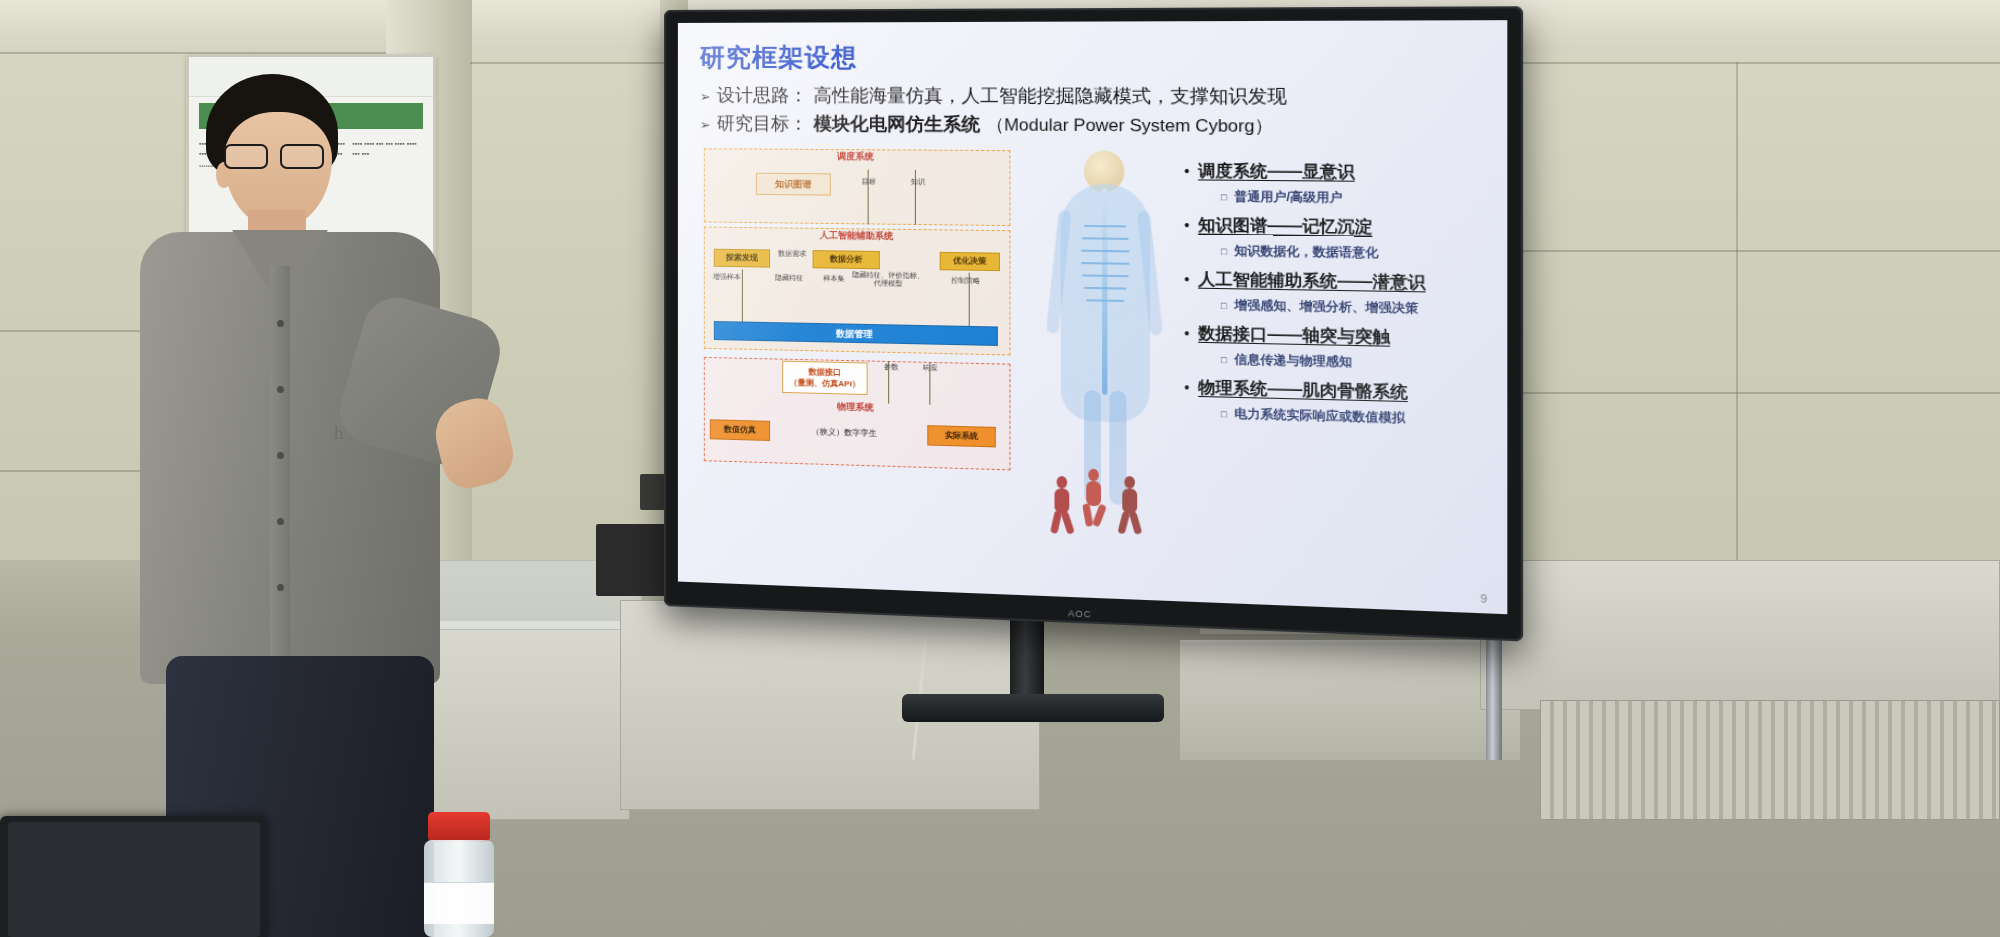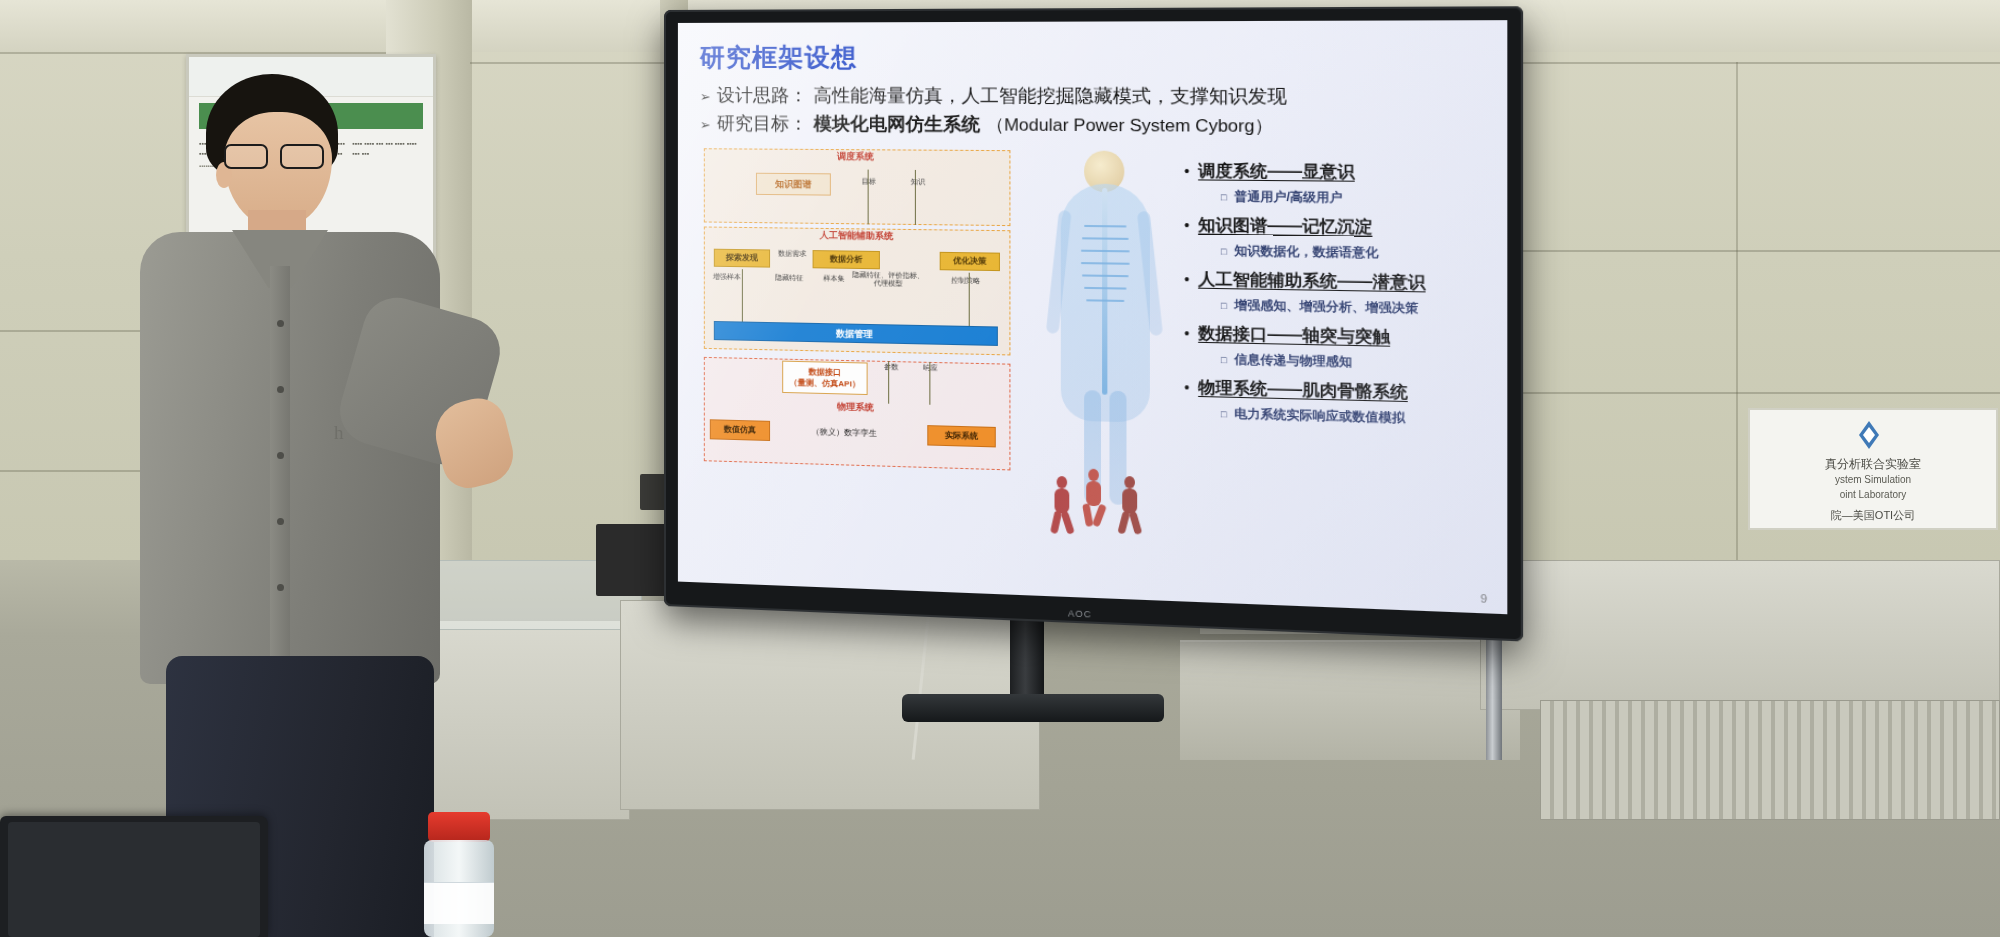--- a/index.html
+++ b/index.html
@@ -200,30 +200,20 @@
 
   <div class="poster">
     <div class="p-hdr"></div>
     <div class="p-green"></div>
     <div class="p-txt">
       ▪▪▪▪▪ ▪▪▪▪ ▪▪▪▪▪▪ ▪▪▪ ▪▪▪▪▪ ▪▪▪▪ ▪▪▪ ▪▪▪▪▪▪ ▪▪▪▪ ▪▪▪ ▪▪▪▪ ▪▪▪▪▪ ▪▪▪ ▪▪▪▪ ▪▪▪▪▪▪ ▪▪▪ ▪▪▪ ▪▪▪▪ ▪▪▪▪▪ ▪▪▪ ▪▪▪▪ ▪▪▪▪ ▪▪▪ ▪▪▪▪ ▪▪▪▪ ▪▪▪ ▪▪▪ ▪▪▪▪ ▪▪▪▪ ▪▪▪ ▪▪▪
     </div>
     <div class="p-sm">▪▪▪▪▪▪▪▪▪▪▪</div>
   </div>
 
-  <div class="sign">
-    <svg class="s-logo" viewBox="0 0 46 34">
-      <polygon points="23,3 33,17 23,31 13,17" fill="#2b6cb0" opacity="0.9"></polygon>
-      <polygon points="23,9 29,17 23,25 17,17" fill="#ffffff"></polygon>
-    </svg>
-    <div class="s-t" style="top:46px;font-size:12px;color:#4a4a44;">真分析联合实验室</div>
-    <div class="s-t" style="top:64px;font-size:10px;">ystem Simulation</div>
-    <div class="s-t" style="top:79px;font-size:10px;">oint Laboratory</div>
-    <div class="s-t" style="top:98px;font-size:11px;color:#4a4a44;">院—美国OTI公司</div>
-  </div>
 
   <div class="lower"></div>
   <div class="partition" style="left:330px;top:620px;width:300px;height:200px;"></div>
   <div class="glass" style="left:392px;top:560px;width:250px;height:70px;"></div>
   <div class="partition" style="left:620px;top:600px;width:420px;height:210px;"></div>
   <div class="monitor-sm" style="left:596px;top:524px;width:128px;height:72px;"></div>
   <div class="monitor-sm" style="left:640px;top:474px;width:92px;height:36px;background:#3b3b38;"></div>
   <div class="desk" style="left:1180px;top:640px;width:340px;height:120px;"></div>
   <div class="desk" style="left:1200px;top:612px;width:300px;height:22px;background:#cfcfc2;"></div>
   <div class="partition" style="left:1480px;top:560px;width:520px;height:150px;"></div>

